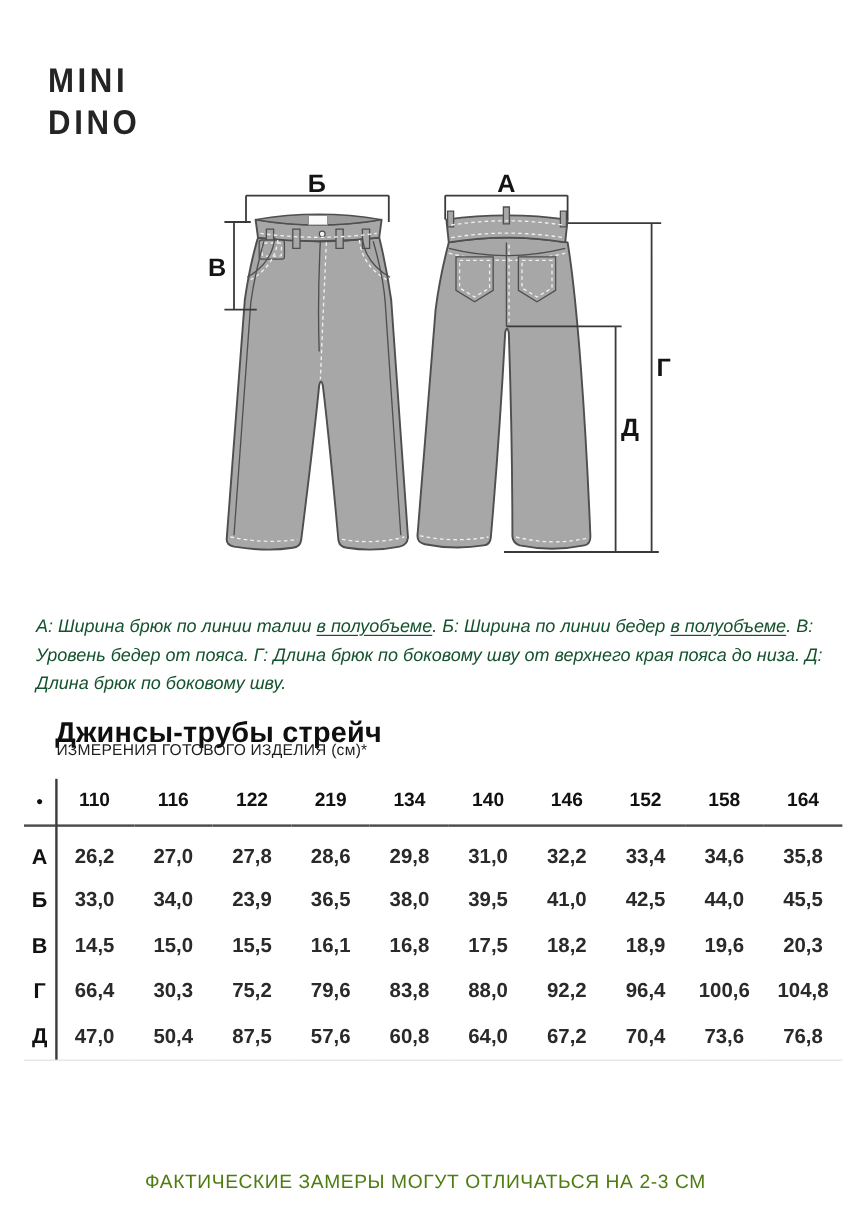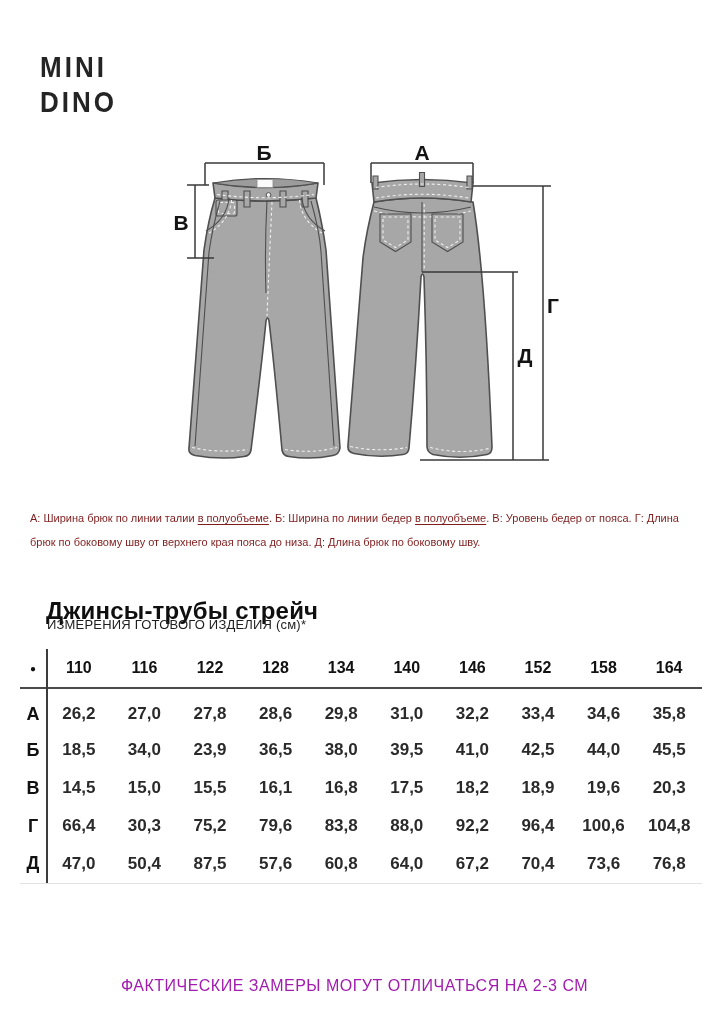--- a/index.html
+++ b/index.html
@@ -17,22 +17,22 @@
   .opening{fill:#9c9c9c;stroke:var(--pants-outline);stroke-width:1.2;}
   .detail{fill:none;stroke:var(--pants-outline);stroke-width:1.1;}
   .detail-filled{fill:var(--pants-fill);stroke:var(--pants-outline);stroke-width:1.1;}
   .stitch{fill:none;stroke:var(--stitch);stroke-width:1.1;stroke-dasharray:3 2.6;}
   .tag{fill:#fafafa;stroke:#8a8a8a;stroke-width:0.8;}
   .btn{fill:#f2f2f2;stroke:var(--pants-outline);stroke-width:1;}
   .dim{fill:none;stroke:var(--dimension-line);stroke-width:1.5;}
   .dim-label{font-family:"Liberation Sans",sans-serif;font-size:21px;font-weight:bold;fill:#141414;}
 
   
-  .legend{position:absolute;left:30px;top:496px;width:664px;font-size:11px;
-          line-height:23.5px;color:#7f1d1d;}
+  .legend{position:absolute;left:30px;top:496px;width:664px;font-size:15px;
+          line-height:23.5px;color:#14532d;font-style:italic;}
   .legend .u{text-decoration:underline;text-underline-offset:2px;}
 
   
   .title{position:absolute;left:46px;top:581px;font-size:24px;font-weight:800;
          letter-spacing:.2px;color:#0f0f0f;}
   .subtitle{position:absolute;left:47px;top:617px;font-size:13px;font-weight:500;
             letter-spacing:.2px;color:#1e1e1e;}
 
   
   table.sizes{position:absolute;left:20px;top:649px;width:682px;border-collapse:collapse;
@@ -45,21 +45,21 @@
   table.sizes tbody tr{height:38px;}
   table.sizes tbody tr.first{height:43px;}
   table.sizes tbody tr.first>*{padding-top:8px;}
   table.sizes tbody th{font-weight:700;font-size:18px;color:#111;}
   table.sizes tbody td{font-size:17px;color:#2a2a2a;font-weight:bold;}
   table.sizes tbody tr:last-child>*{border-bottom:1px solid #e2e2e2;}
   .vline{position:absolute;left:46px;top:649px;width:2px;height:234px;background:#3c3c3c;}
 
   
   .footer{position:absolute;left:0;top:977px;width:100%;text-align:center;
-          font-size:16px;letter-spacing:.5px;color:#a21caf;}
+          font-size:16px;letter-spacing:.5px;color:#4d7c0f;}
 </style>
 </head>
 <body>
 
 <div class="page">
 
   <div class="logo">
     <div>MINI</div>
     <div>DINO</div>
   </div>
@@ -139,21 +139,21 @@
         <col>
         <col>
         <col>
     </colgroup>
     <thead>
       <tr>
         <th class="corner">●</th>
       <th>110</th>
           <th>116</th>
           <th>122</th>
-          <th>128</th>
+          <th>219</th>
           <th>134</th>
           <th>140</th>
           <th>146</th>
           <th>152</th>
           <th>158</th>
           <th>164</th>
         </tr>
     </thead>
     <tbody>
         <tr class="first">
@@ -164,21 +164,21 @@
           <td>28,6</td>
           <td>29,8</td>
           <td>31,0</td>
           <td>32,2</td>
           <td>33,4</td>
           <td>34,6</td>
           <td>35,8</td>
         </tr>
         <tr>
           <th>Б</th>
-          <td>18,5</td>
+          <td>33,0</td>
           <td>34,0</td>
           <td>23,9</td>
           <td>36,5</td>
           <td>38,0</td>
           <td>39,5</td>
           <td>41,0</td>
           <td>42,5</td>
           <td>44,0</td>
           <td>45,5</td>
         </tr>

